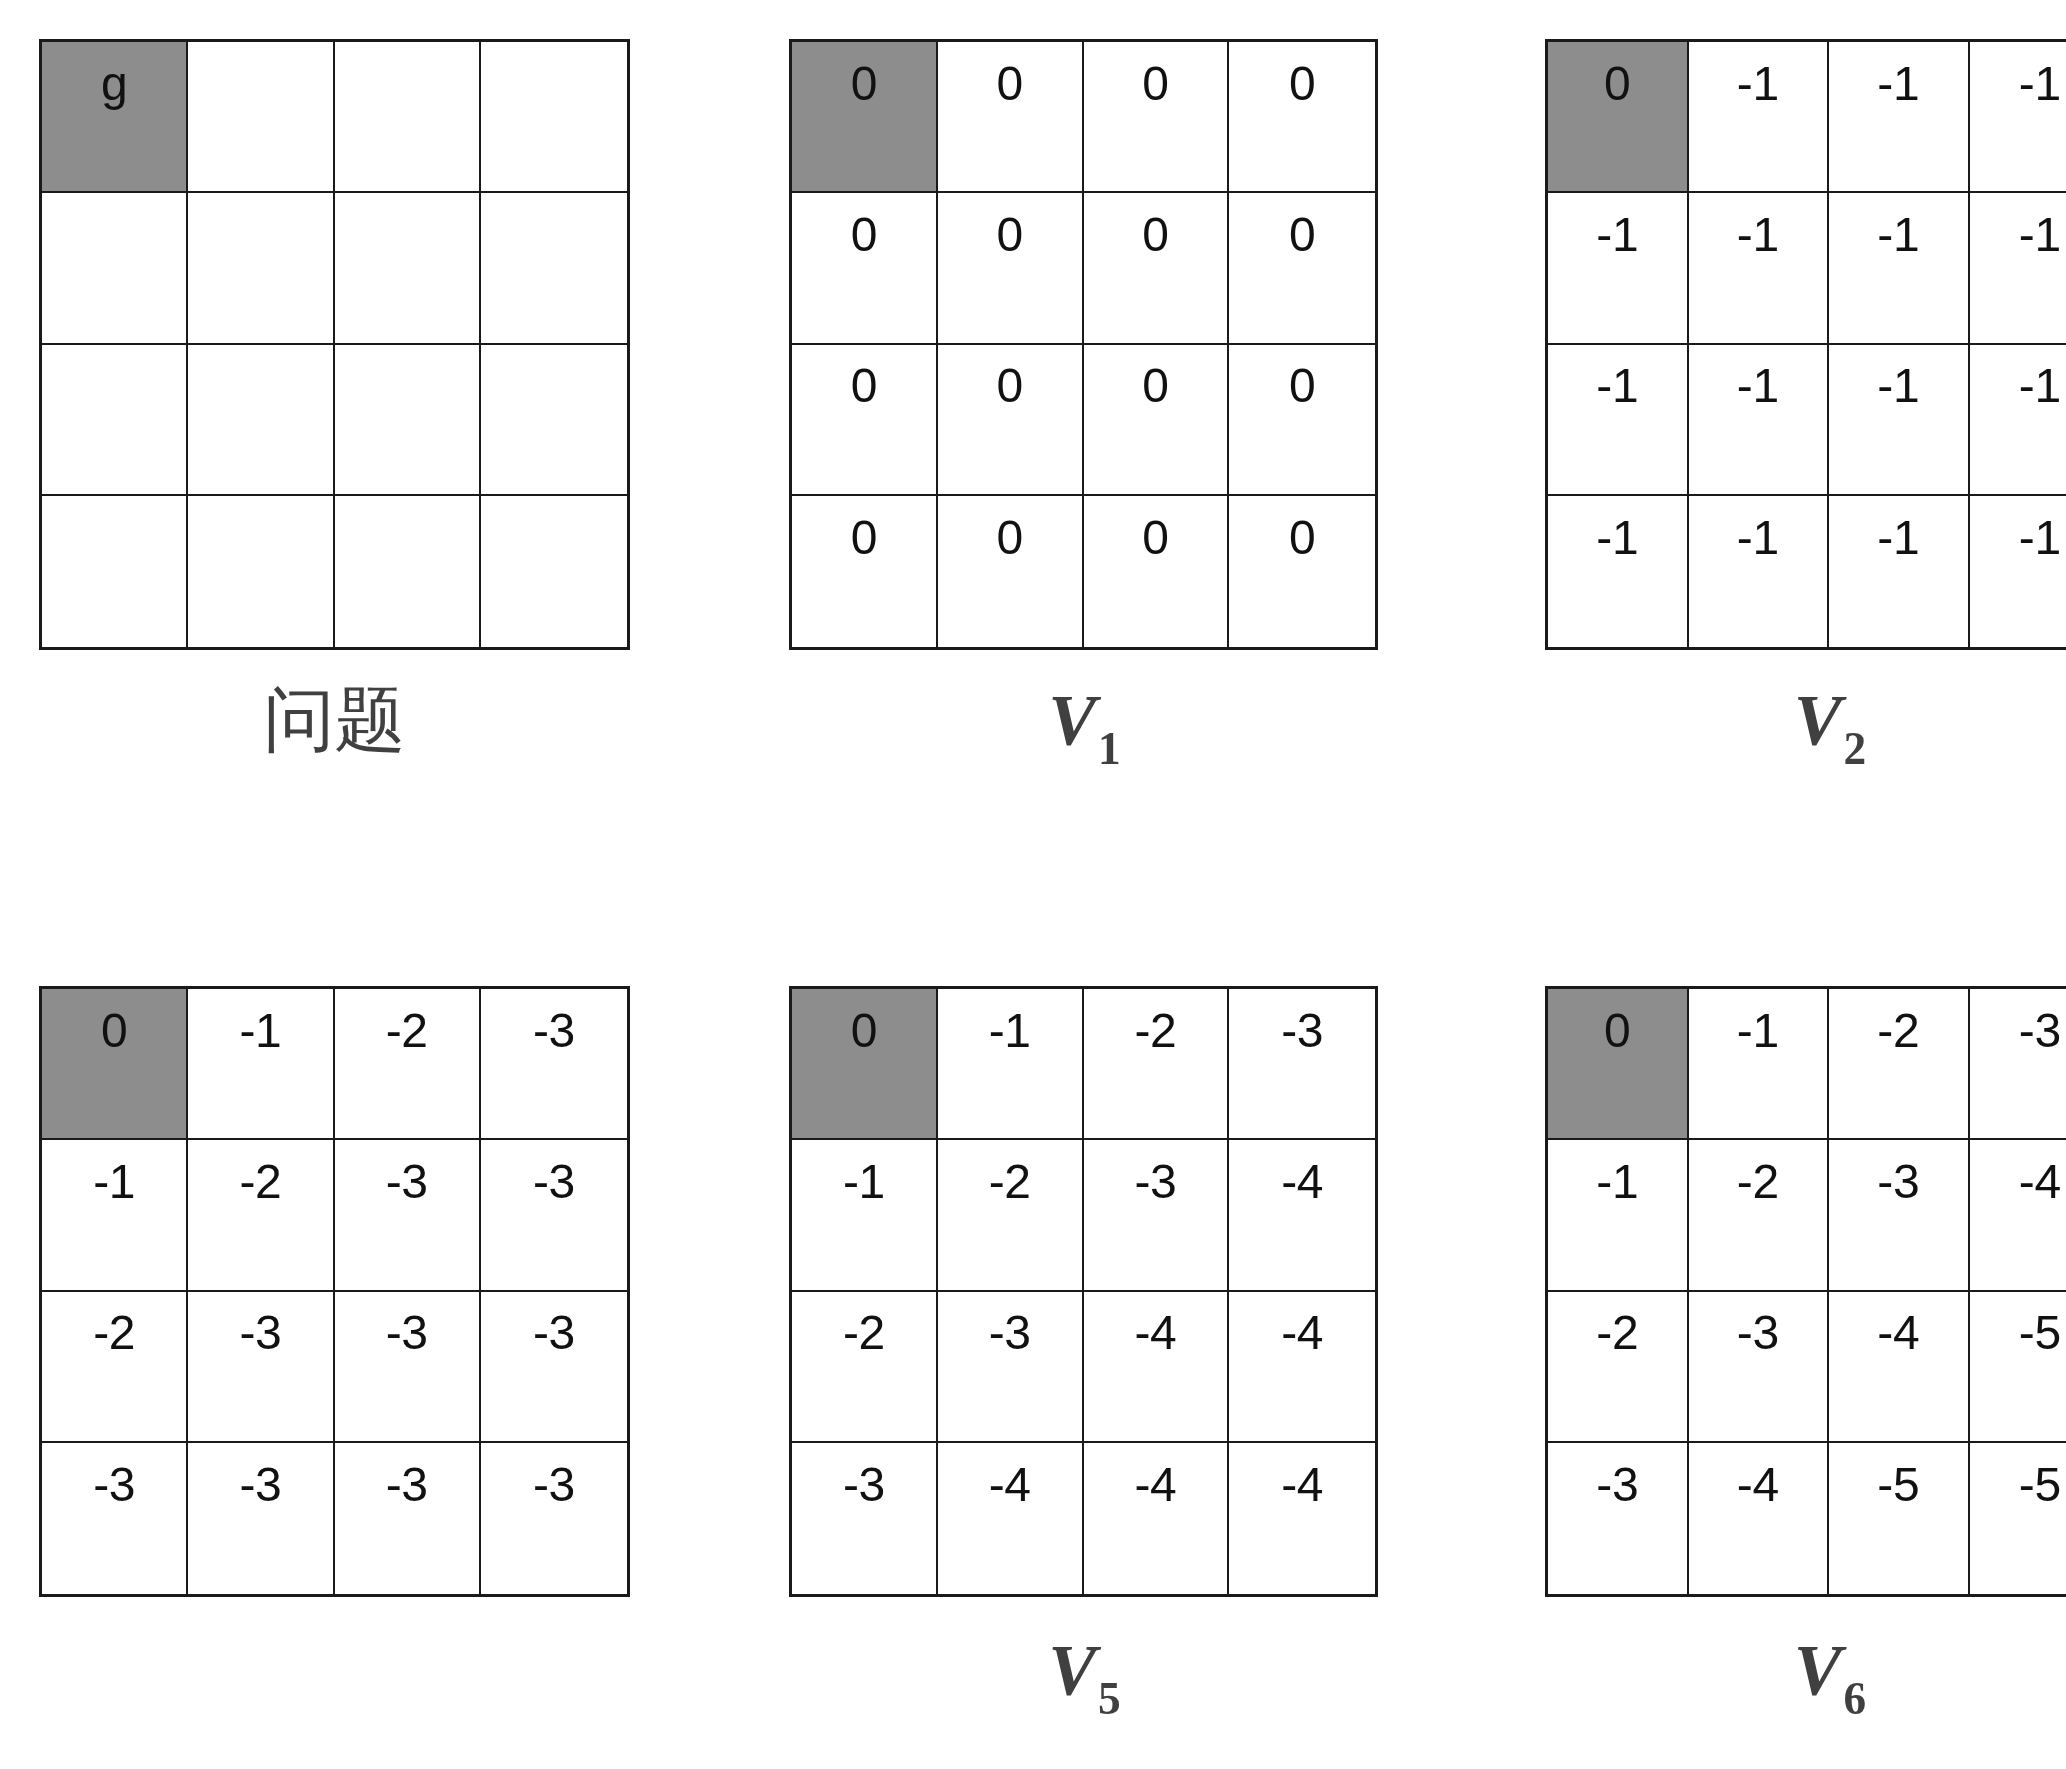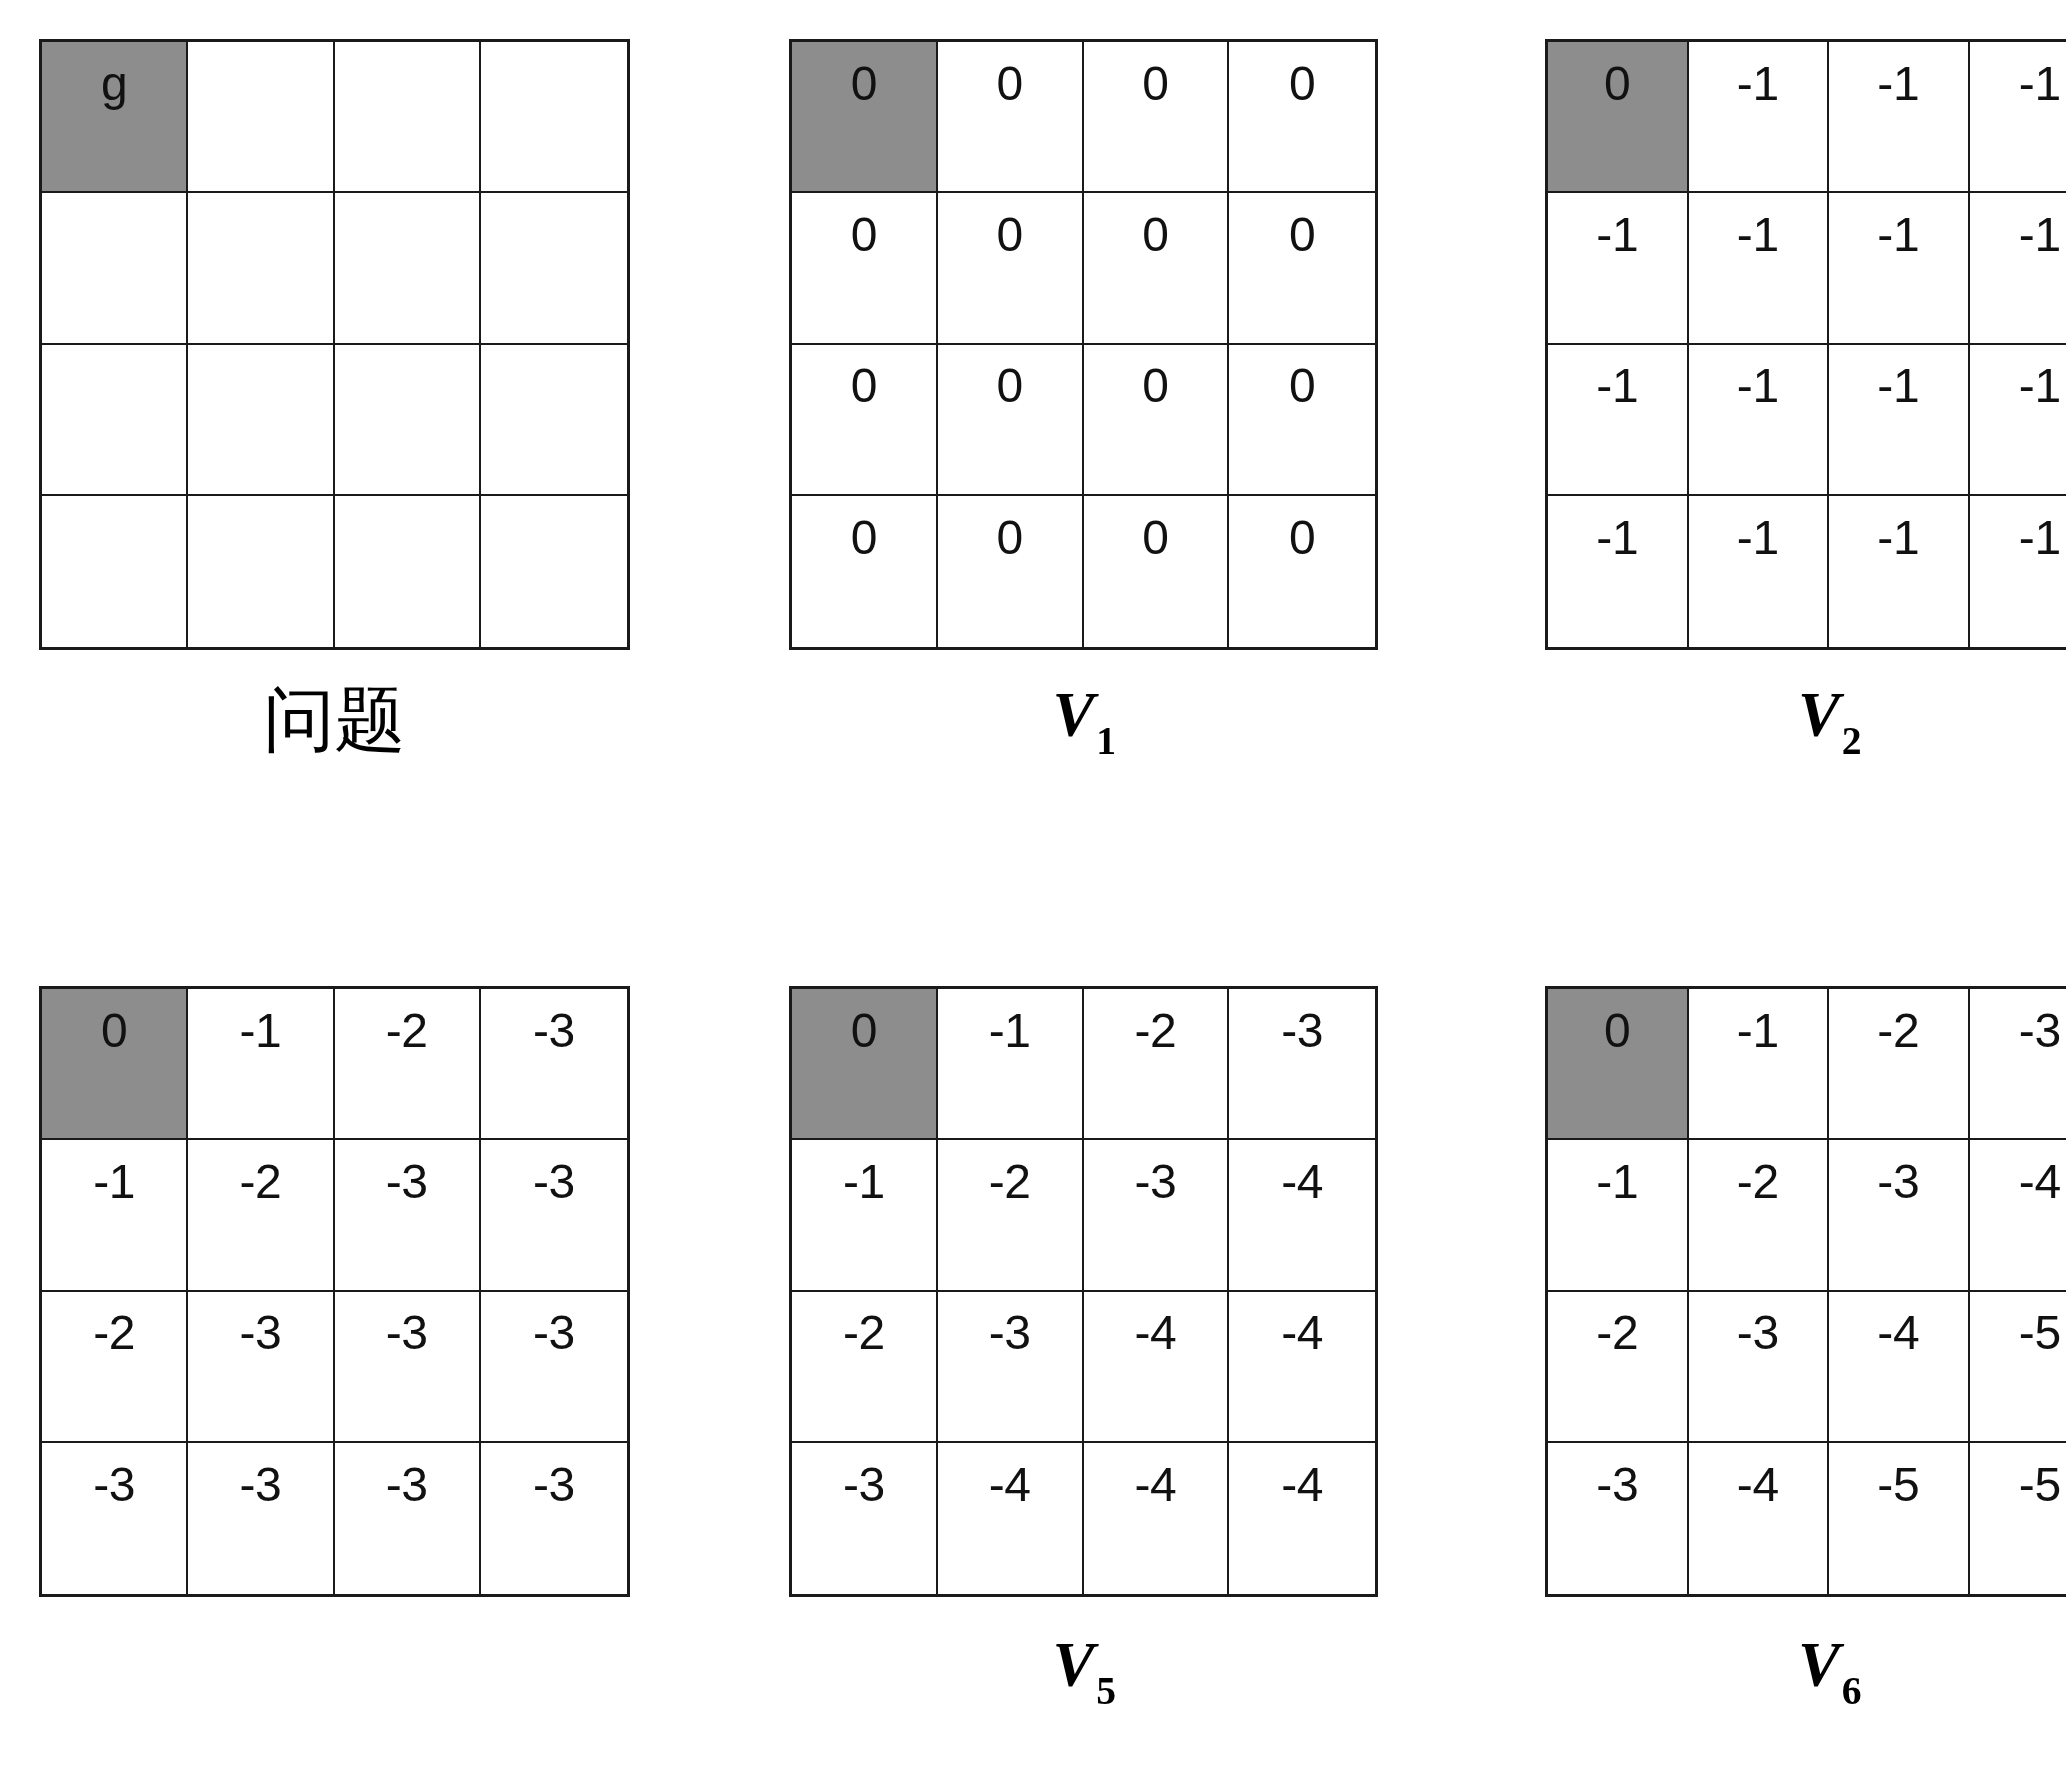--- a/index.html
+++ b/index.html
@@ -63,32 +63,32 @@
     line-height: 1;
     color: #111111;
     letter-spacing: -0.4px;
   }
 
   .caption {
     position: absolute;
     left: 0;
     right: 0;
     text-align: center;
-    color: #000000;
+    color: #404040;
     white-space: nowrap;
   }
   .caption-cn {
     font-family: "DejaVu Serif", "Liberation Serif", serif;
     font-size: 71px;
     line-height: 1;
     font-weight: 400;
   }
   .caption-v {
     font-family: "Liberation Serif", "DejaVu Serif", serif;
-    font-size: 63px;
+    font-size: 72px;
     line-height: 1;
     font-weight: bold;
     font-style: italic;
   }
   .caption-v .sub {
     font-style: normal;
     font-weight: bold;
     font-size: 0.63em;
     vertical-align: sub;
     position: relative;

